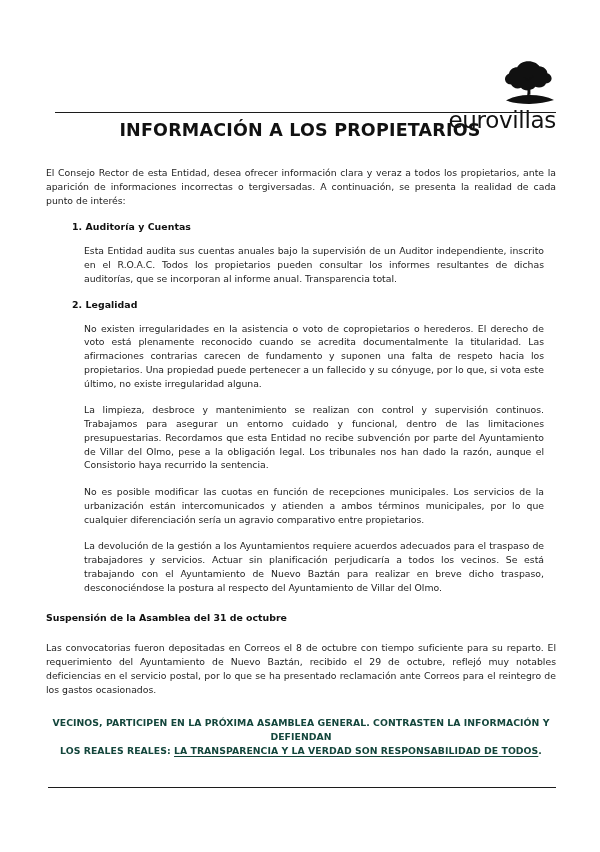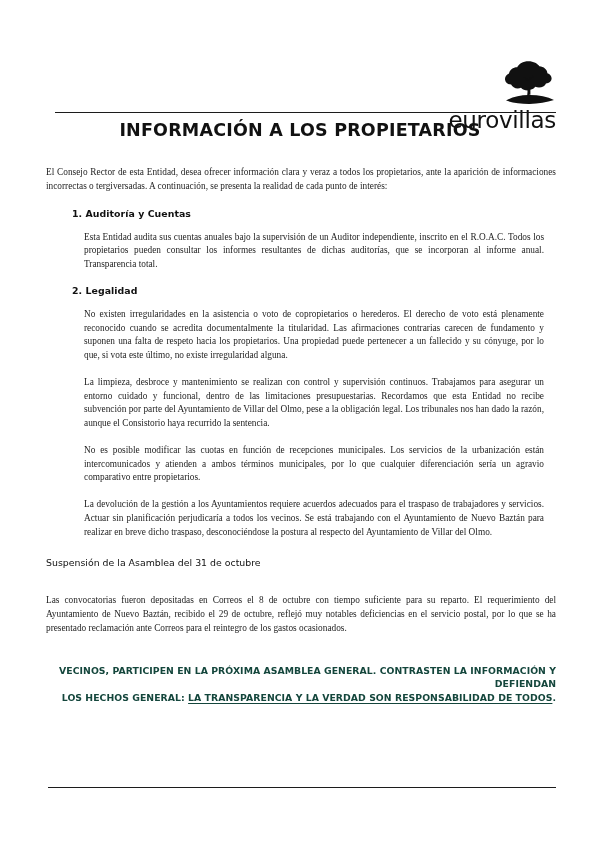--- a/index.html
+++ b/index.html
@@ -79,21 +79,20 @@
     top: 166px;
     width: 510px;
   }
 
   p {
     margin: 0;
     font-size: 9.3px;
     line-height: 1.48;
     text-align: justify;
     color: #1d1d1d;
-    font-family: Liberation Serif, serif;
   }
 
   .intro {
     margin-bottom: 14px;
   }
 
   .section {
     margin-left: 26px;
     width: 484px;
     margin-bottom: 13px;
@@ -107,35 +106,35 @@
   }
   .section p {
     margin: 12px;
   }
 
   .subsection {
     margin-top: 18px;
     margin-bottom: 13px;
   }
   .subsection h3 {
-    margin: 0 0 26px 0;
+    margin: 0 0 18px 0;
     font-size: 9.4px;
-    font-weight: normal;
+    font-weight: bold;
     color: #111111;
   }
 
   
   .cta {
-    margin-top: 28px;
+    margin-top: 20px;
     font-size: 9.3px;
     font-weight: bold;
     line-height: 1.5;
     letter-spacing: 0.05px;
     color: #14463c;
-    text-align: right;
+    text-align: center;
   }
   .cta .u {
     text-decoration: underline;
     text-underline-offset: 1.5px;
   }
 
   
   .footer-url {
     position: absolute;
     left: 0;
@@ -206,20 +205,20 @@
     </div>
 
     <div class="subsection">
       <h3>Suspensión de la Asamblea del 31 de octubre</h3>
       <p>Las convocatorias fueron depositadas en Correos el 8 de octubre con tiempo suficiente para su reparto. El requerimiento del Ayuntamiento de Nuevo Baztán, recibido el 29 de octubre, reflejó muy notables deficiencias en el servicio postal, por lo que se ha presentado reclamación ante Correos para el reintegro de los gastos ocasionados.</p>
     </div>
 
     <div class="cta" style="color: rgb(20, 70, 60);">
       <span>VECINOS, PARTICIPEN EN LA PRÓXIMA ASAMBLEA GENERAL. CONTRASTEN LA INFORMACIÓN Y DEFIENDAN</span>
       <br>
-      <span>LOS HECHOS GENERAL: </span><span class="u">LA TRANSPARENCIA Y LA VERDAD SON RESPONSABILIDAD DE TODOS</span><span>.</span>
+      <span>LOS REALES REALES: </span><span class="u">LA TRANSPARENCIA Y LA VERDAD SON RESPONSABILIDAD DE TODOS</span><span>.</span>
     </div>
 
   </div>
 
   <div class="footer-rule"></div>
 
 </div>
 
 </body></html>

